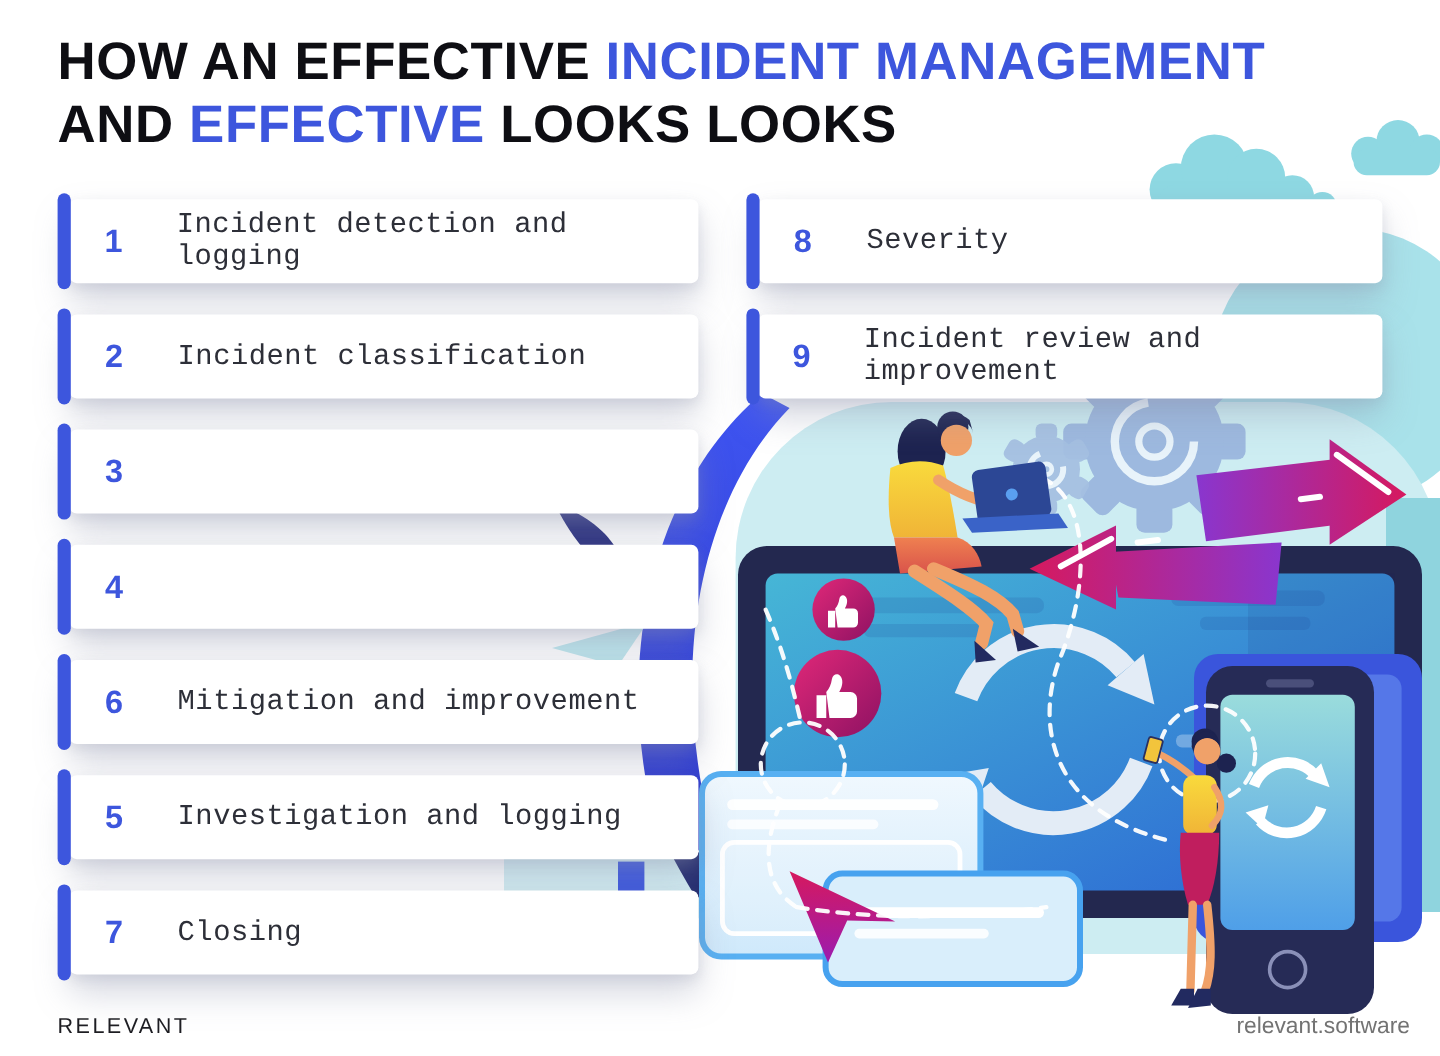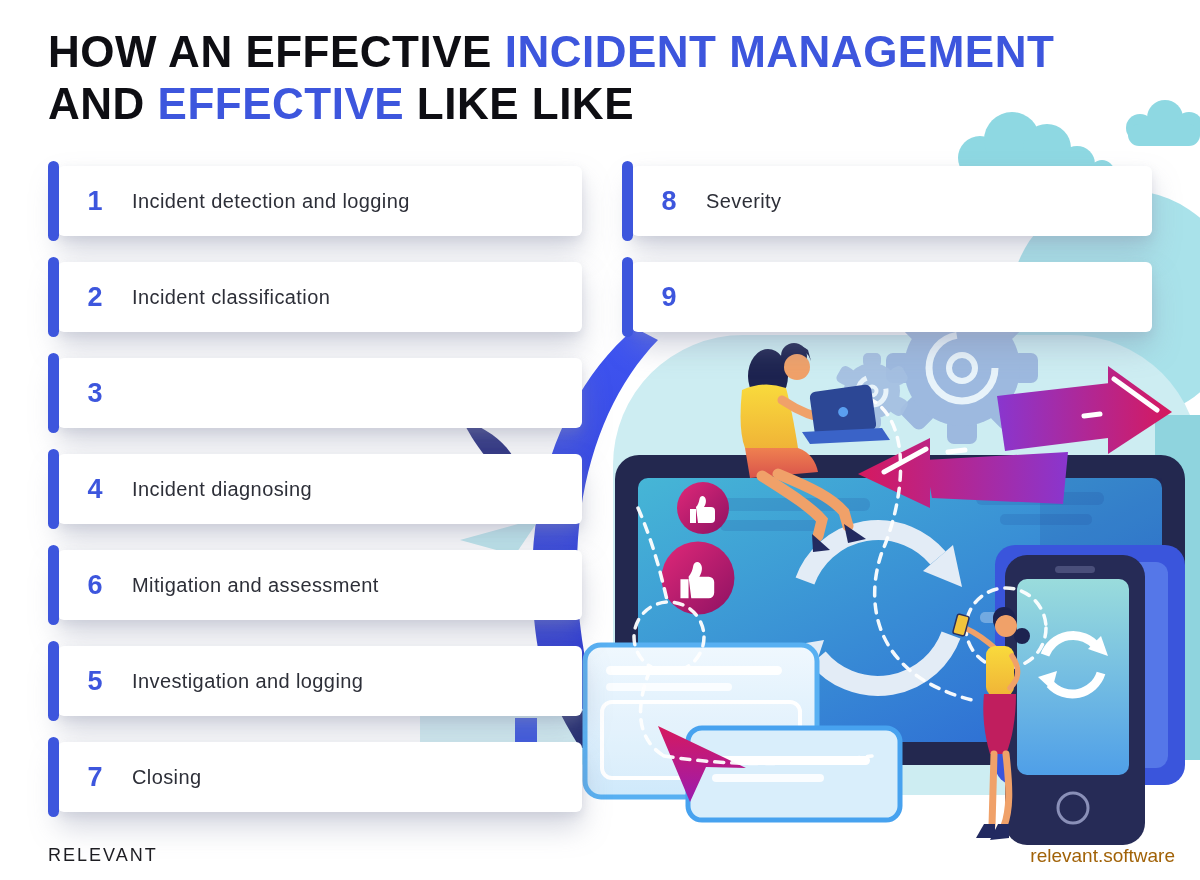--- a/index.html
+++ b/index.html
@@ -21,26 +21,26 @@
   
   .col{position:absolute;top:166px;display:flex;flex-direction:column;gap:26px;z-index:5;}
   .col-left{left:48px;width:534px;}
   .col-right{left:622px;width:530px;}
   .step-card{position:relative;height:70px;margin-left:10px;background:var(--card-bg);
              border-radius:6px;display:flex;align-items:center;padding-left:18px;
              box-shadow:0 16px 28px rgba(138,144,168,.35),0 4px 10px rgba(138,144,168,.18);}
   .step-accent{position:absolute;left:-10px;top:-5px;bottom:-5px;width:11px;
                border-radius:7px;background:var(--accent);}
   .step-number{width:38px;text-align:center;font-size:27px;font-weight:bold;color:var(--accent);}
-  .step-label{margin-left:18px;font-size:20px;letter-spacing:.4px;color:var(--label);}
+  .step-label{margin-left:34px;font-size:24px;letter-spacing:.4px;color:var(--label);font-family:Liberation Mono, monospace;}
 
   
   .footer-brand{position:absolute;left:48px;top:845px;z-index:6;font-size:18px;font-weight:normal;
                 letter-spacing:2px;color:#1d1d22;}
-  .footer-site{position:absolute;right:25px;top:845px;z-index:6;font-size:19px;color:#a16207;}
+  .footer-site{position:absolute;right:25px;top:845px;z-index:6;font-size:19px;color:#737373;}
 </style>
 </head>
 <body>
 
 <div class="stage">
 
   <svg class="illu" viewBox="0 0 780 780" aria-hidden="true">
     <defs>
       <linearGradient id="gScreen" x1="0" y1="0" x2="1" y2="1">
         <stop offset="0" stop-color="#46B6D6"></stop>
@@ -275,47 +275,46 @@
         <path d="M 574,654 L 572,726"></path>
         <path d="M 586,654 C 590,690 590,710 584,726"></path>
       </g>
       <path d="M 564,724 L 575,724 L 575,738 L 556,738 Z" fill="#222A60"></path>
       <path d="M 578,724 L 589,724 L 589,738 L 570,740 Z" fill="#222A60"></path>
     </g>
   </svg>
 
   <h1 class="title">
     <span>HOW AN EFFECTIVE </span><span class="blue">INCIDENT MANAGEMENT</span><br>
-    <span>AND </span><span class="blue">EFFECTIVE</span><span> LIKE LIKE</span>
+    <span>AND </span><span class="blue">EFFECTIVE</span><span> LOOKS LOOKS</span>
   </h1>
 
   <div class="col col-left" id="col-left">
       <div class="step-card">
     <span class="step-accent"></span>
     <span class="step-number">1</span>
     <span class="step-label">Incident detection and logging</span>
   </div>
       <div class="step-card">
     <span class="step-accent"></span>
     <span class="step-number">2</span>
     <span class="step-label">Incident classification</span>
   </div>
       <div class="step-card">
     <span class="step-accent"></span>
     <span class="step-number">3</span>
   </div>
       <div class="step-card">
     <span class="step-accent"></span>
     <span class="step-number">4</span>
-    <span class="step-label">Incident diagnosing</span>
   </div>
       <div class="step-card">
     <span class="step-accent"></span>
     <span class="step-number">6</span>
-    <span class="step-label">Mitigation and assessment</span>
+    <span class="step-label">Mitigation and improvement</span>
   </div>
       <div class="step-card">
     <span class="step-accent"></span>
     <span class="step-number">5</span>
     <span class="step-label">Investigation and logging</span>
   </div>
       <div class="step-card">
     <span class="step-accent"></span>
     <span class="step-number">7</span>
     <span class="step-label">Closing</span>
@@ -323,18 +322,19 @@
     </div>
   <div class="col col-right" id="col-right">
       <div class="step-card">
     <span class="step-accent"></span>
     <span class="step-number">8</span>
     <span class="step-label">Severity</span>
   </div>
       <div class="step-card">
     <span class="step-accent"></span>
     <span class="step-number">9</span>
+    <span class="step-label">Incident review and improvement</span>
   </div>
     </div>
 
   <div class="footer-brand">RELEVANT</div>
   <div class="footer-site">relevant.software</div>
 </div>
 
 </body></html>

